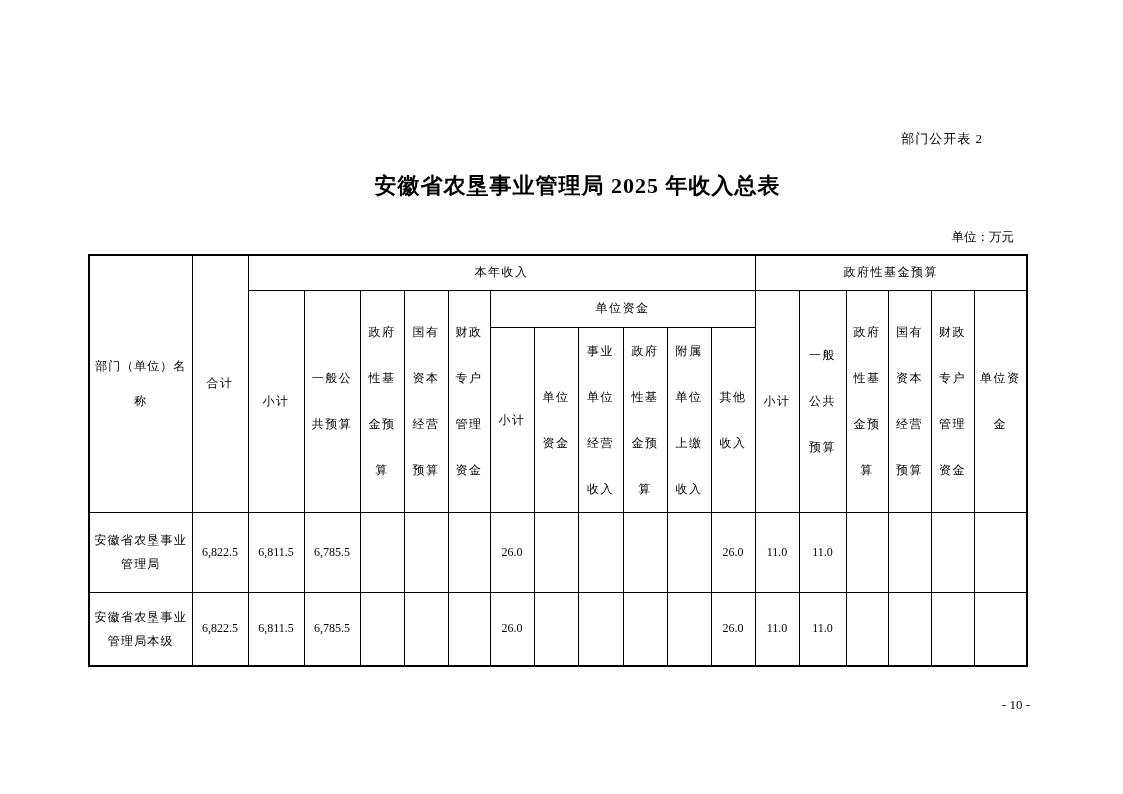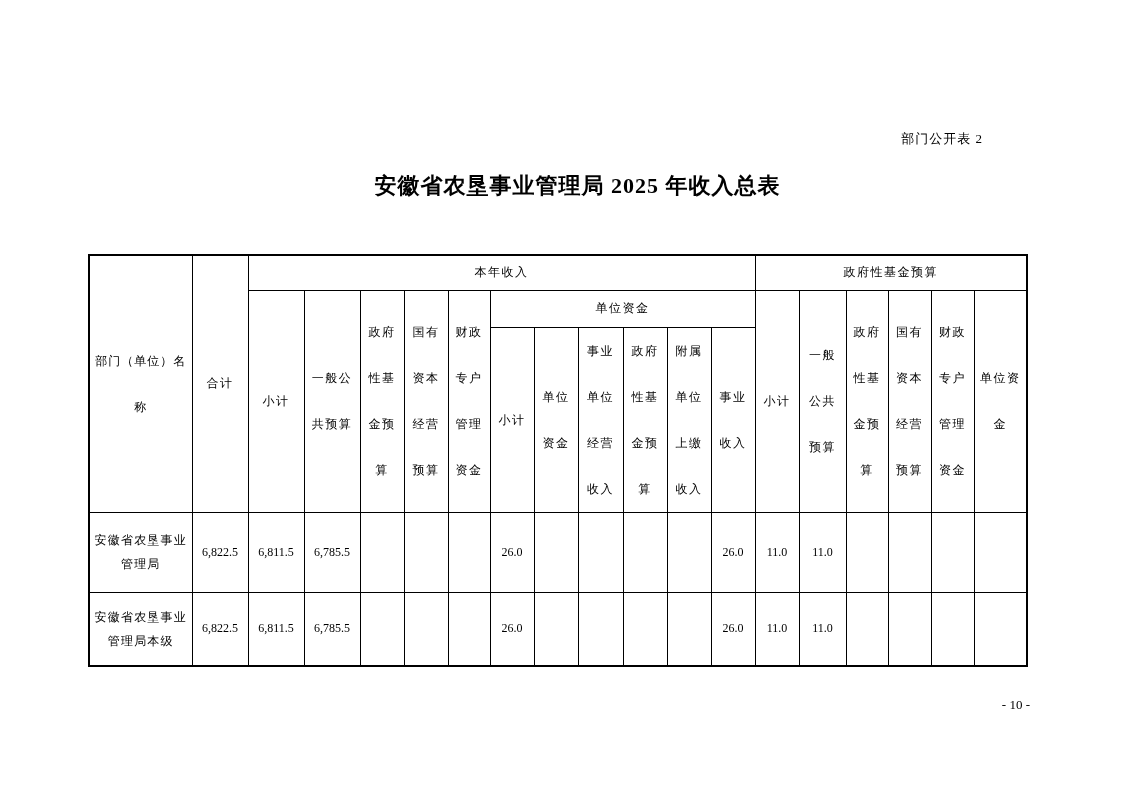--- a/index.html
+++ b/index.html
@@ -52,21 +52,21 @@
   col.c18{width:43px}col.c19{width:53px}
   
   tr.h1{height:35px}
   tr.h2{height:37px}
   tr.h3{height:151px}
   tr.r1{height:80px}
   tr.r2{height:74px}
   
   th{letter-spacing:1.5px;}
   th.lbl{line-height:46px;}
-  th.deptname{padding:0 2px;line-height:46px;letter-spacing:1px;}
+  th.deptname{padding:0 2px;line-height:35px;letter-spacing:1px;}
   th.p8{padding:0 9px;}
   
   td.name{
     text-align:left;
     padding:0 2px 0 6px;
     letter-spacing:1.2px;
     line-height:24px;
   }
   td.num{
     font-size:12.5px;
@@ -80,20 +80,21 @@
 </style>
 </head>
 <body>
 
 <div class="page">
 
   <div class="corner-label">部门公开表 2</div>
 
   <h1 class="title">安徽省农垦事业管理局 2025 年收入总表</h1>
 
+  <div class="unit-note">单位：万元</div>
 
   <div class="table-wrap">
     <table class="income">
       <colgroup>
         <col class="c1">
           <col class="c2">
           <col class="c3">
           <col class="c4">
           <col class="c5">
         <col class="c6">
@@ -131,21 +132,21 @@
           <th rowspan="2" class="lbl">国有资本经营预算</th>
           <th rowspan="2" class="lbl">财政专户管理资金</th>
           <th rowspan="2" class="lbl p8">单位资金</th>
         </tr>
         <tr class="h3">
           <th class="lbl">小计</th>
           <th class="lbl">单位资金</th>
           <th class="lbl">事业单位经营收入</th>
           <th class="lbl">政府性基金预算</th>
           <th class="lbl">附属单位上缴收入</th>
-          <th class="lbl">事业收入</th>
+          <th class="lbl">其他收入</th>
         </tr>
       </thead>
       <tbody>
         <tr class="r1">
           <td class="name">安徽省农垦事业管理局</td>
           <td class="num">6,822.5</td>
           <td class="num">6,811.5</td>
           <td class="num">6,785.5</td>
           <td class="num"></td>
           <td class="num"></td>

